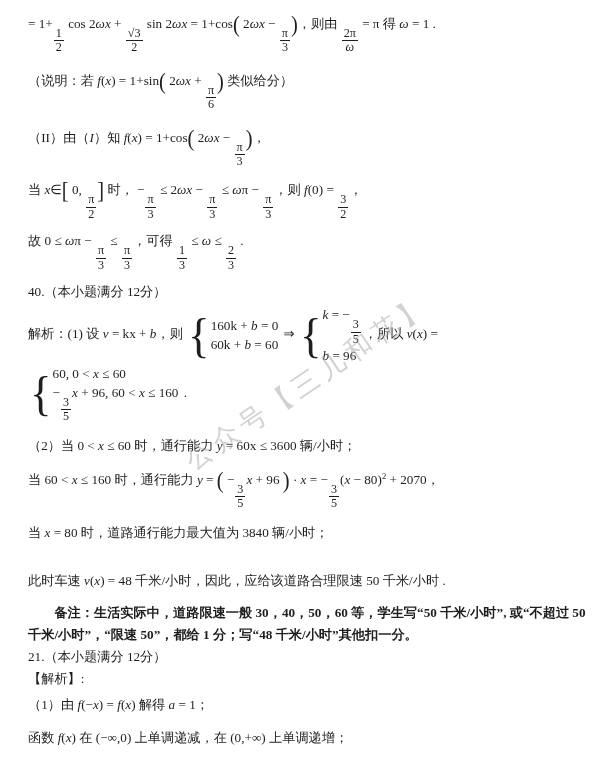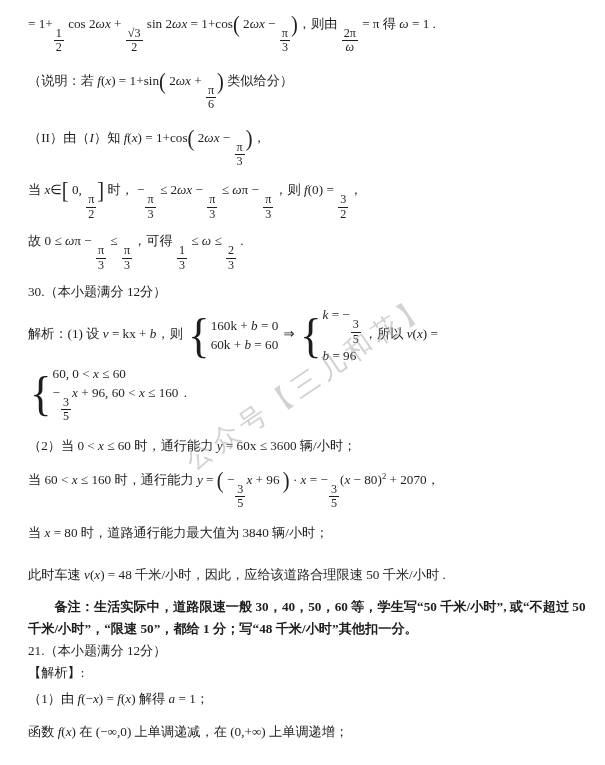--- a/index.html
+++ b/index.html
@@ -13,21 +13,21 @@
   .line{margin:0 0 9px 0;line-height:1.55;}
   .line:nth-child(1){margin-bottom:16px}
   .line:nth-child(2){margin-bottom:16px}
   .line:nth-child(3){margin-bottom:12px}
   .line:nth-child(4){margin-bottom:10px}
   .line:nth-child(5){margin-bottom:10px}
   .line:nth-child(6){margin-bottom:4px}
   .line:nth-child(7){margin-bottom:12px}
   .line:nth-child(8){margin-bottom:14px}
   .line:nth-child(9){margin-bottom:12px}
-  .line:nth-child(10){margin-bottom:22px}
+  .line:nth-child(10){margin-bottom:28px}
   .line:nth-child(11){margin-bottom:10px}
   .line:nth-child(12){margin-bottom:0;line-height:1.7}
   .line:nth-child(13){margin-bottom:2px}
   .line:nth-child(14){margin-bottom:6px}
   .line:nth-child(15){margin-bottom:12px}
   .line:nth-child(16){margin-bottom:14px}
   .line:nth-child(17){margin-bottom:14px}
   .line:nth-child(18){margin-bottom:10px;font-size:12.3px}
   .line:nth-child(19){margin-bottom:0}
   .bold{font-weight:bold}
@@ -100,21 +100,21 @@
         </span><span> ≤ </span><span class="fr">
           <span class="nu">π</span>
           <span class="de">3</span>
         </span><span>，可得 </span><span class="fr">
           <span class="nu">1</span>
           <span class="de">3</span>
         </span><span> ≤ <i>ω</i> ≤ </span><span class="fr">
           <span class="nu">2</span>
           <span class="de">3</span>
         </span><span> .</span></div>
-      <div class="line"><span>30.（本小题满分 12分）</span></div>
+      <div class="line"><span>40.（本小题满分 12分）</span></div>
       <div class="line"><span>解析：(1) 设 <i>v</i> = kx + <i>b</i>，则 </span><span class="cs">
           <span class="br">{</span>
           <span class="rows">
             <span class="row"><span>160k + <i>b</i> = 0</span></span>
             <span class="row"><span>60k + <i>b</i> = 60</span></span>
           </span>
         </span><span> ⇒ </span><span class="cs">
           <span class="br">{</span>
           <span class="rows">
             <span class="row"><span><i>k</i> = −</span><span class="fr">

